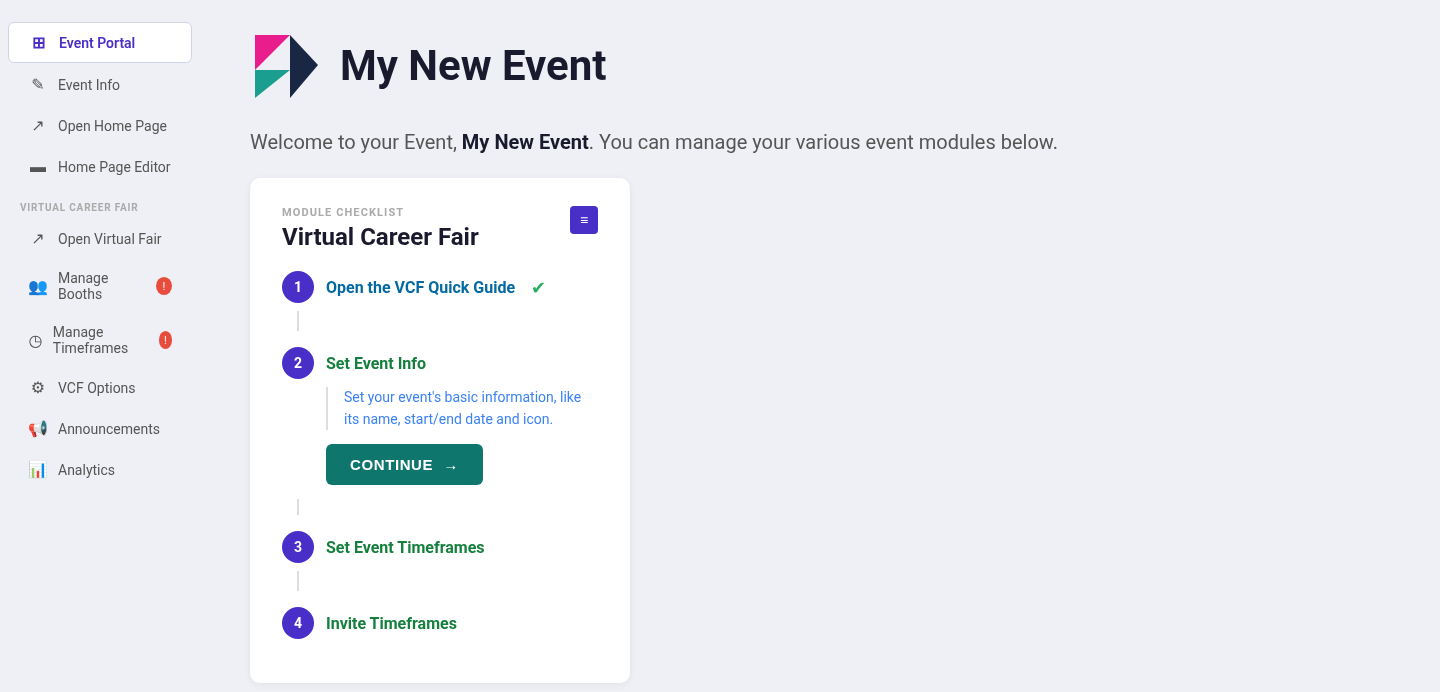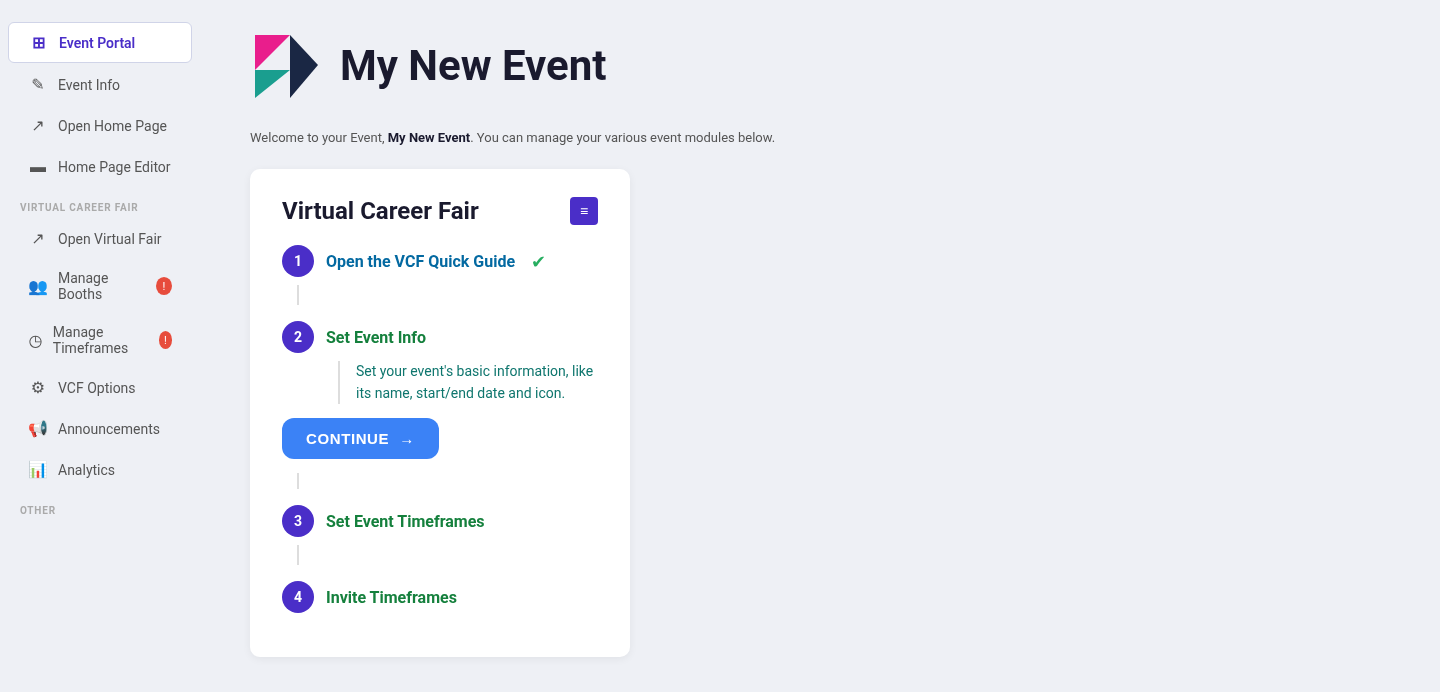--- a/index.html
+++ b/index.html
@@ -83,21 +83,21 @@
       height: 70px;
     }
 
     .event-title {
       font-size: 42px;
       font-weight: 700;
       color: #1a1a2e;
     }
 
     .welcome-text {
-      font-size: 13px;
+      font-size: 20px;
       color: #555;
       margin-bottom: 24px;
     }
     .welcome-text strong {
       color: #1a1a2e;
       font-weight: 700;
     }
 
     
     .checklist-card {
@@ -185,41 +185,42 @@
     .step-connector {
       width: 2px;
       height: 20px;
       background: #ddd;
       margin-left: 15px;
       margin-bottom: 0;
     }
 
     .step-description {
       font-size: 14px;
-      color: #0f766e;
+      color: #3b82f6;
       line-height: 1.55;
-      margin-left: 56px;
+      margin-left: 44px;
       margin-bottom: 14px;
       border-left: 2px solid #ddd;
       padding-left: 16px;
     }
 
     .continue-btn {
       display: inline-flex;
       align-items: center;
       gap: 10px;
-      background: #3b82f6;
+      background: #0f766e;
       color: white;
       border: none;
-      border-radius: 12px;
+      border-radius: 6px;
       padding: 12px 24px;
       font-size: 15px;
       font-weight: 700;
       cursor: pointer;
       letter-spacing: 0.04em;
+      margin-left: 44px;
     }
 
     .step-bottom-connector {
       width: 2px;
       height: 16px;
       background: #ddd;
       margin-left: 15px;
       margin-top: 14px;
     }
   </style>
@@ -276,21 +277,20 @@
   <div class="sidebar-item">
     <span class="icon">📢</span>
     <span>Announcements</span>
   </div>
 
   <div class="sidebar-item">
     <span class="icon">📊</span>
     <span>Analytics</span>
   </div>
 
-  <div class="sidebar-section-label">OTHER</div>
 
 </div>
 
 <div class="main">
 
   <div class="header-area">
     <svg class="logo-icon" viewBox="0 0 70 70" xmlns="http://www.w3.org/2000/svg">
 
       <polygon points="5,5 40,5 5,40" fill="#e91e8c"></polygon>
 
@@ -304,20 +304,21 @@
   <p class="welcome-text">
     <span>Welcome to your Event, </span><strong>My New Event</strong><span>. You can manage your various event modules below.</span>
   </p>
 
   <div class="checklist-card">
 
     <div class="list-icon">
       <span>≡</span>
     </div>
 
+    <p class="module-label">MODULE CHECKLIST</p>
     <h2 class="card-title">Virtual Career Fair</h2>
 
     <div class="step">
       <div class="step-header">
         <div class="step-circle">
           <span>1</span>
         </div>
         <span class="step-title green">Open the VCF Quick Guide</span>
         <span class="check-icon">✔</span>
       </div>

